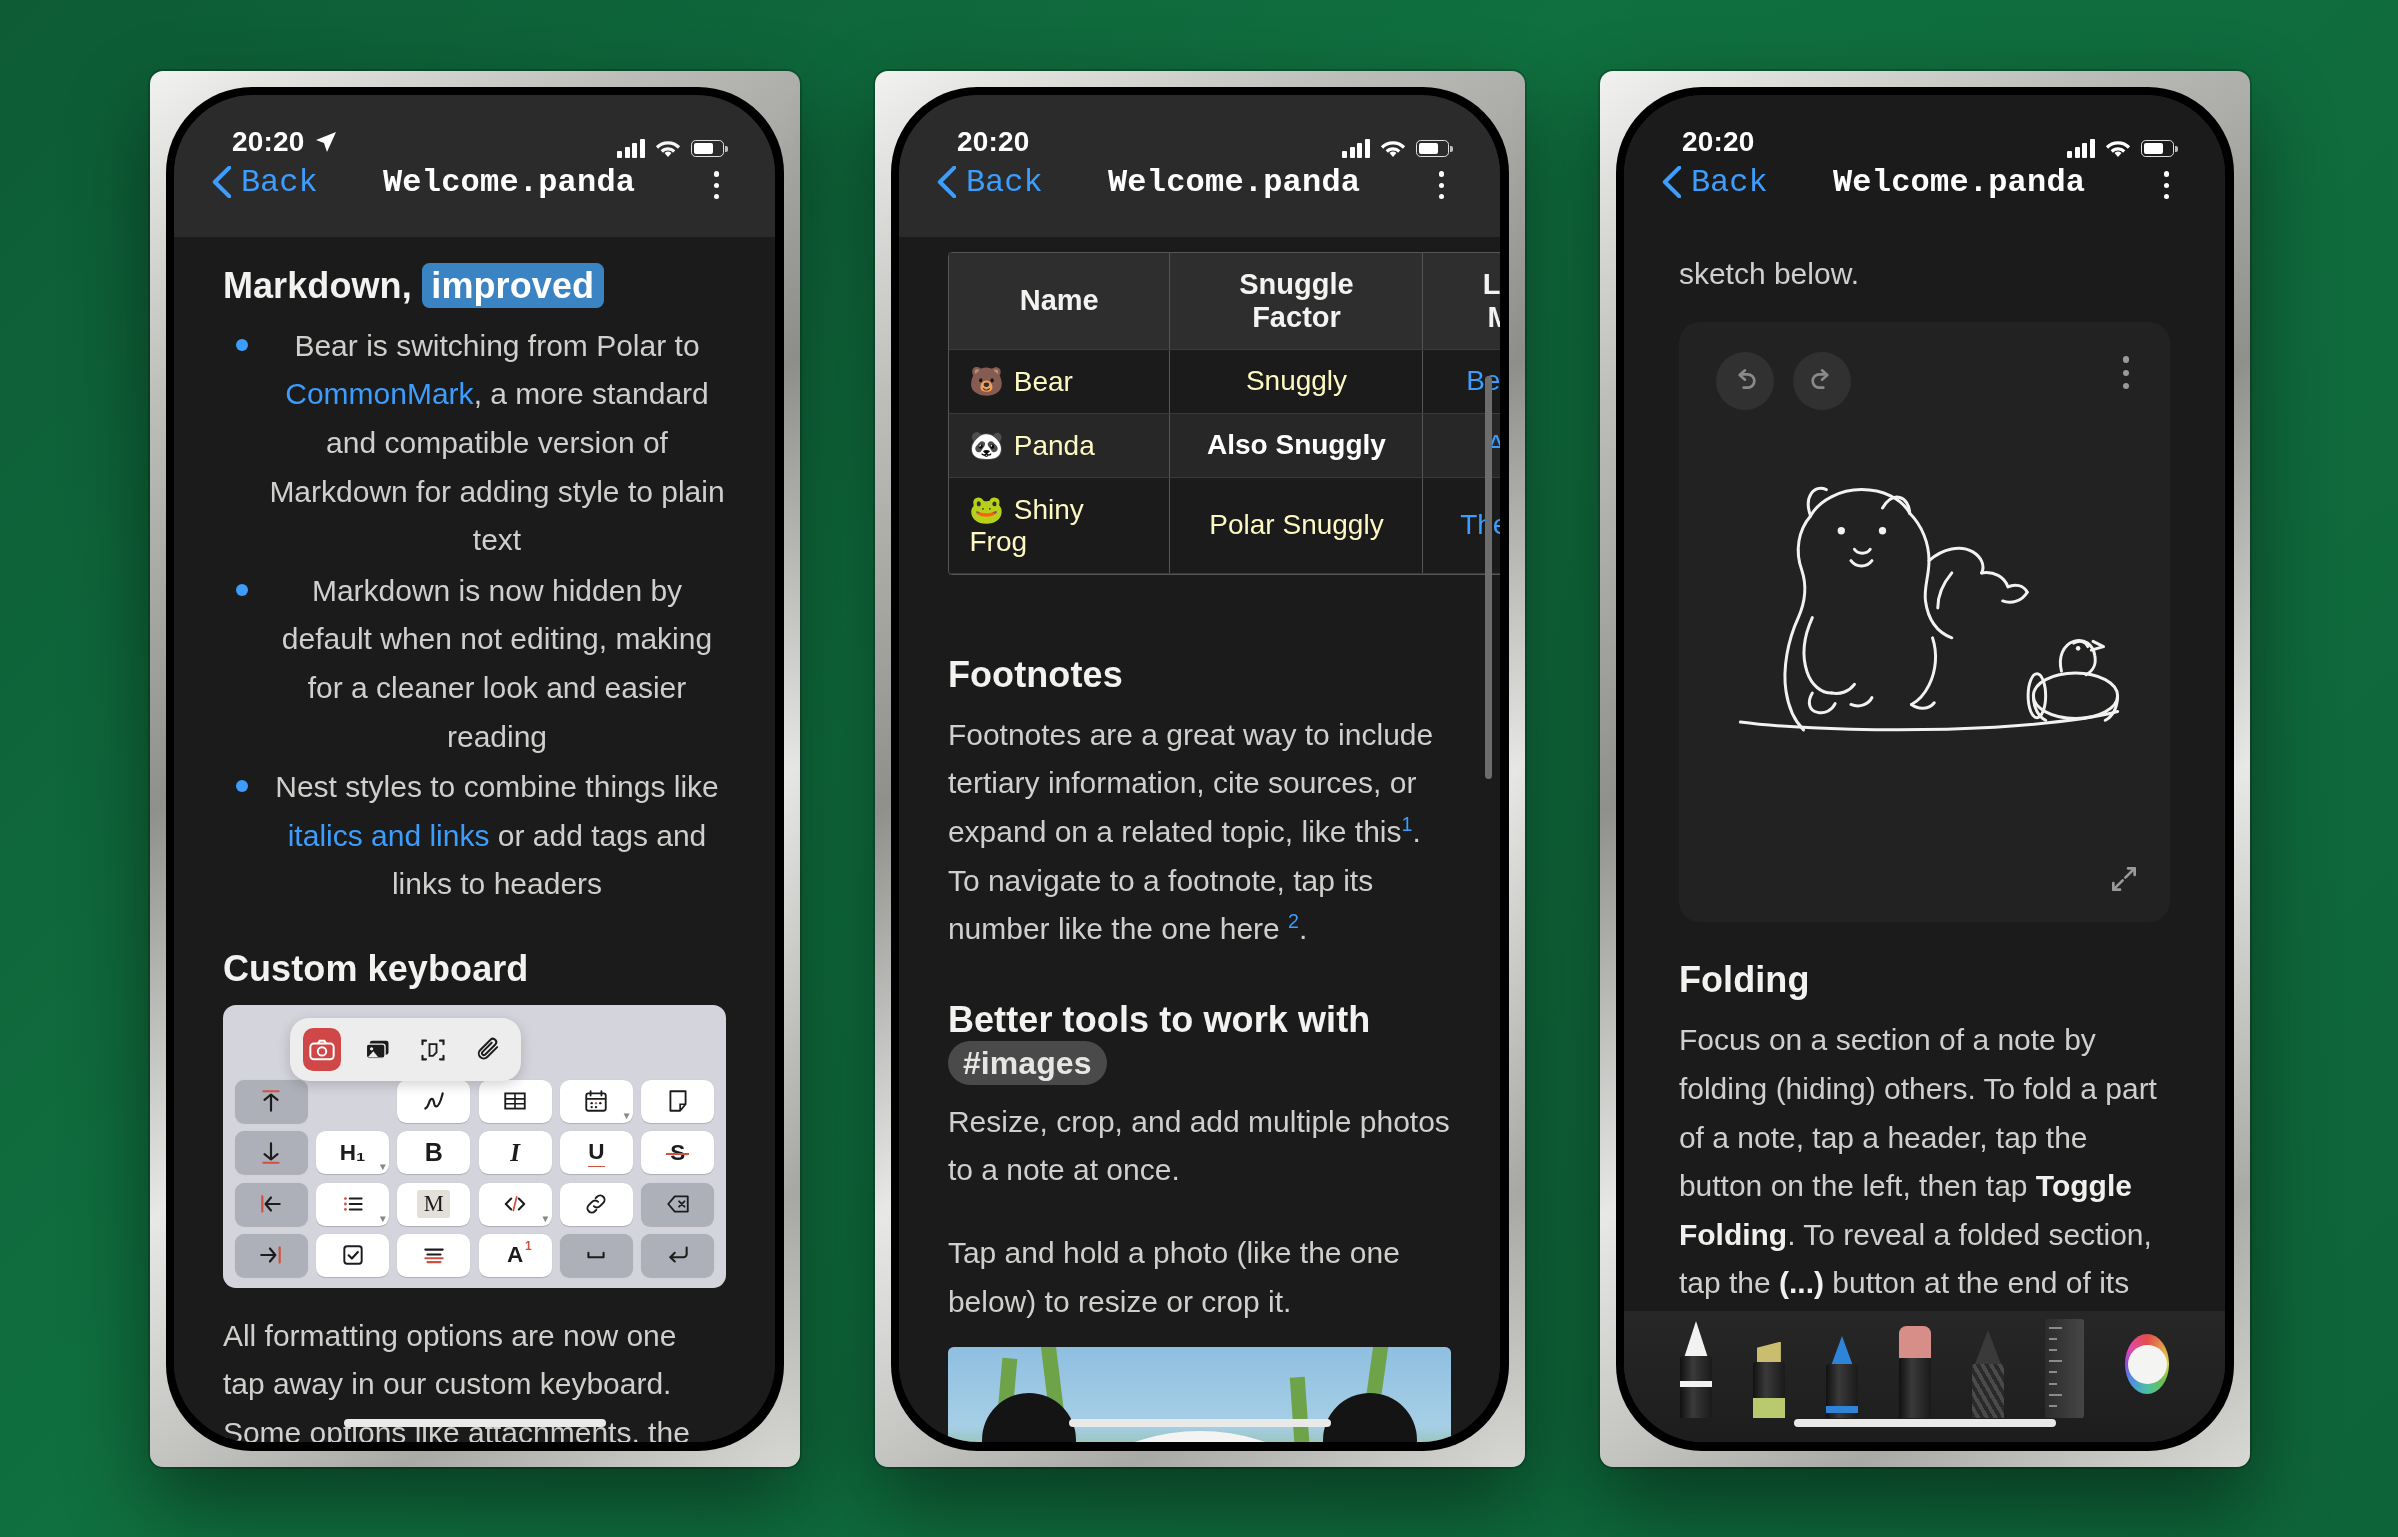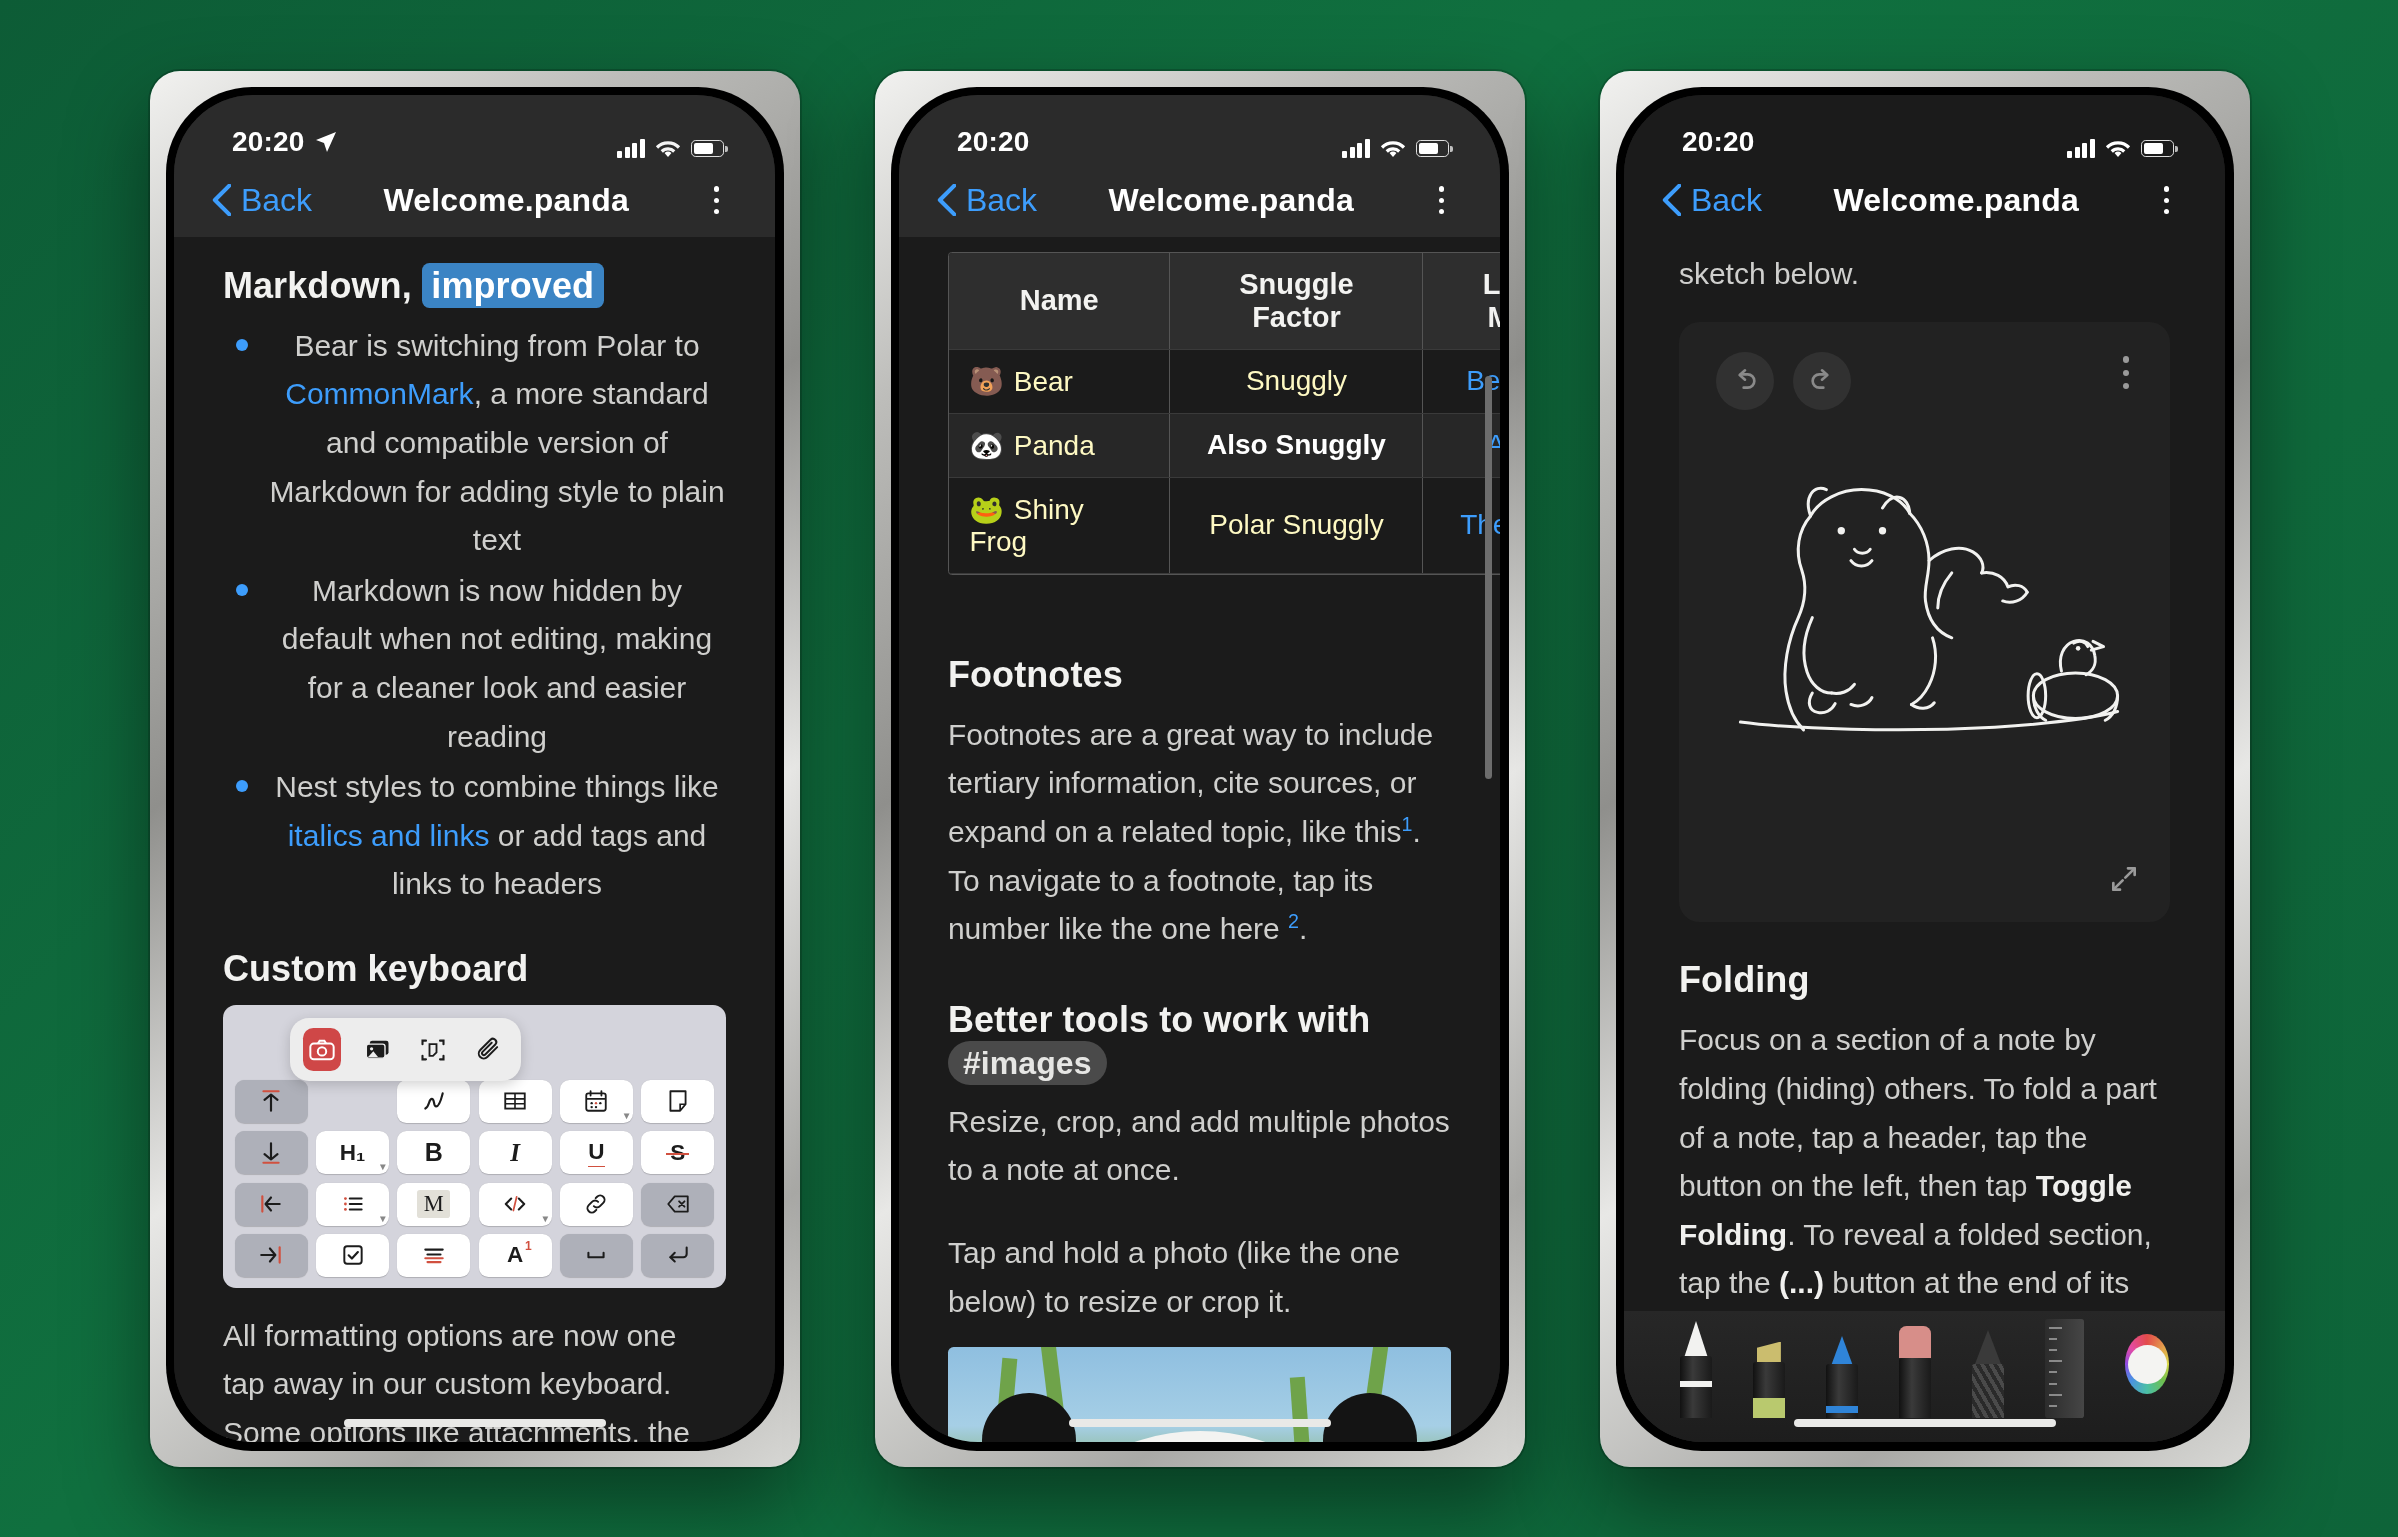--- a/index.html
+++ b/index.html
@@ -11,21 +11,21 @@
   }
   body {
     background: linear-gradient(135deg,#0d5c36 0%,#10703f 40%,#0e6439 100%);
     display: flex; align-items: center; justify-content: center; gap: 75px;
   }
 
   
   .phone {
     position: relative;
     width: 650px; height: 1396px;
-    border-radius: 30px;
+    border-radius: 13px;
     background: linear-gradient(145deg,#f2f2f0 0%,#bdbdba 18%,#8f8f8c 40%,#e8e8e6 62%,#a9a9a6 85%,#d8d8d5 100%);
     padding: 16px;
     box-shadow: 0 37px 84px rgba(0,0,0,.45), 0 0 0 1.9px rgba(0,0,0,.18);
     flex: 0 0 auto;
   }
   .phone-inner {
     position: relative;
     width: 100%; height: 100%;
     border-radius: 86px;
     background: #000;
@@ -70,22 +70,23 @@
   .sig i:nth-child(3){height:15px}.sig i:nth-child(4){height:19.7px}
   .batt { width:33px; height:17px; border:1.9px solid rgba(255,255,255,.85); border-radius:4.7px; position:relative;}
   .batt::after{content:"";position:absolute;right:-4.7px;top:4.7px;width:2.8px;height:6.6px;background:rgba(255,255,255,.7);border-radius:0 1.9px 1.9px 0;}
   .batt i{position:absolute;left:1.9px;top:1.9px;bottom:1.9px;width:62%;background:#fff;border-radius:1.9px;display:block;}
 
   
   .navbar {
     position: relative; z-index: 30;
     height: 73px;
     background: #2b2b2b;
-    display: flex; align-items: center; justify-content: space-between;
+    display: flex; align-items: flex-start; justify-content: space-between;
     padding: 0 43px 0 37px;
+    font-family: Liberation Mono, monospace;
   }
   .phone3 .navbar { background: #1b1b1b; }
   .nav-back { display:flex; align-items:center; gap: 9.4px; color:#3d9dfc; font-size:32px;}
   .nav-back svg { width: 20.6px; height: 32px; }
   .nav-title { color:#fff; font-size: 32px; font-weight: 700; letter-spacing:0.2px;}
   .nav-more { display:flex; flex-direction:column; gap:5.6px; align-items:center; padding: 7.5px 13px;}
   .nav-more i { width:5.6px; height:5.6px; border-radius:50%; background:#fff; display:block;}
 
   
   .note {

